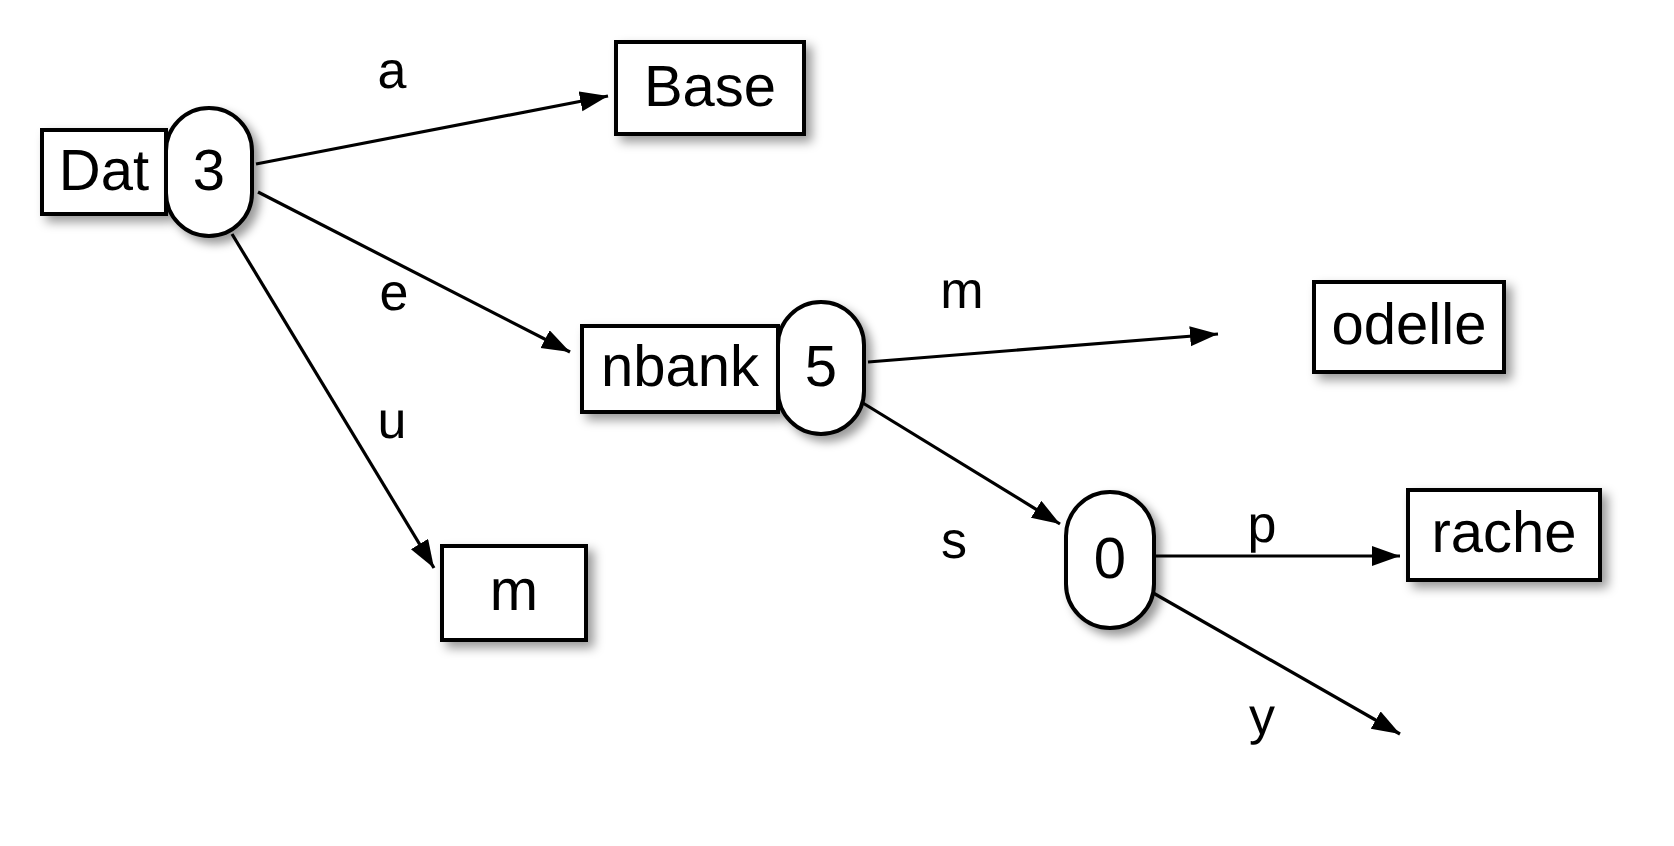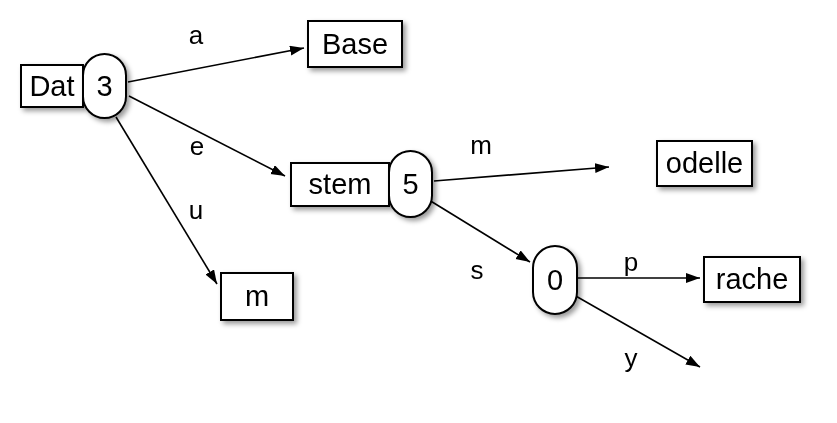--- a/index.html
+++ b/index.html
@@ -70,24 +70,24 @@
     <line class="edge-line" x1="129" y1="96" x2="285" y2="176" marker-end="url(#arrowhead)"></line>
     <line class="edge-line" x1="116" y1="117" x2="217" y2="284" marker-end="url(#arrowhead)"></line>
     <line class="edge-line" x1="434" y1="181" x2="609" y2="167" marker-end="url(#arrowhead)"></line>
     <line class="edge-line" x1="429" y1="200" x2="530" y2="262" marker-end="url(#arrowhead)"></line>
     <line class="edge-line" x1="577" y1="278" x2="700" y2="278" marker-end="url(#arrowhead)"></line>
     <line class="edge-line" x1="574" y1="295" x2="700" y2="367" marker-end="url(#arrowhead)"></line>
   </svg>
 
   <div class="node-box" style="left:20px;  top:64px;  width:64px;  height:44px;">Dat</div>
   <div class="node-box" style="left:307px; top:20px;  width:96px;  height:48px;">Base</div>
-  <div class="node-box" style="left:290px; top:162px; width:100px; height:45px;">stem</div>
+  <div class="node-box" style="left:290px; top:162px; width:100px; height:45px;">nbank</div>
   <div class="node-box" style="left:220px; top:272px; width:74px;  height:49px;">m</div>
   <div class="node-box" style="left:612px; top:140px; width:97px;  height:47px;margin-left:44px;">odelle</div>
-  <div class="node-box" style="left:703px; top:256px; width:98px;  height:47px;">rache</div>
+  <div class="node-box" style="left:703px; top:244px; width:98px;  height:47px;">rache</div>
 
   <div class="node-oval" style="left:82px;  top:53px;  width:45px; height:66px;">3</div>
   <div class="node-oval" style="left:388px; top:150px; width:45px; height:68px;">5</div>
   <div class="node-oval" style="left:532px; top:245px; width:46px; height:70px;">0</div>
 
   <span class="edge-label" style="left:196px; top:35px;">a</span>
   <span class="edge-label" style="left:197px; top:146px;">e</span>
   <span class="edge-label" style="left:196px; top:210px;">u</span>
   <span class="edge-label" style="left:481px; top:145px;">m</span>
   <span class="edge-label" style="left:477px; top:270px;">s</span>

